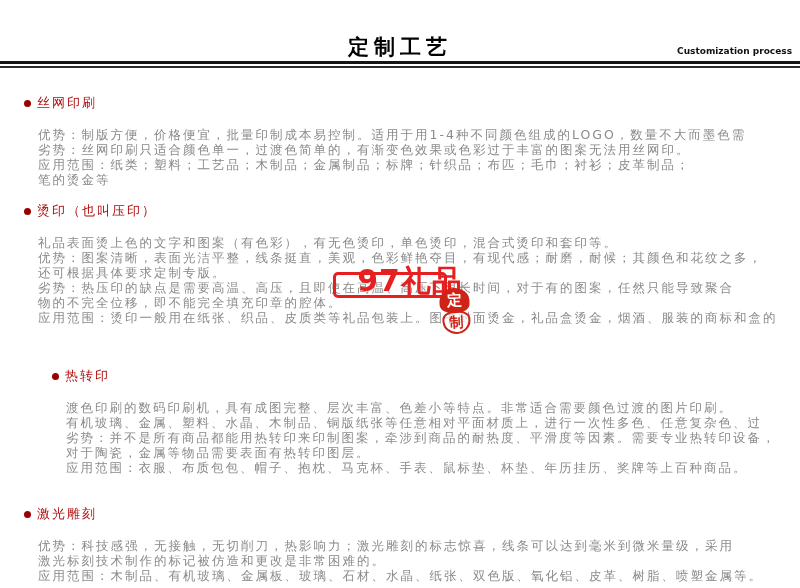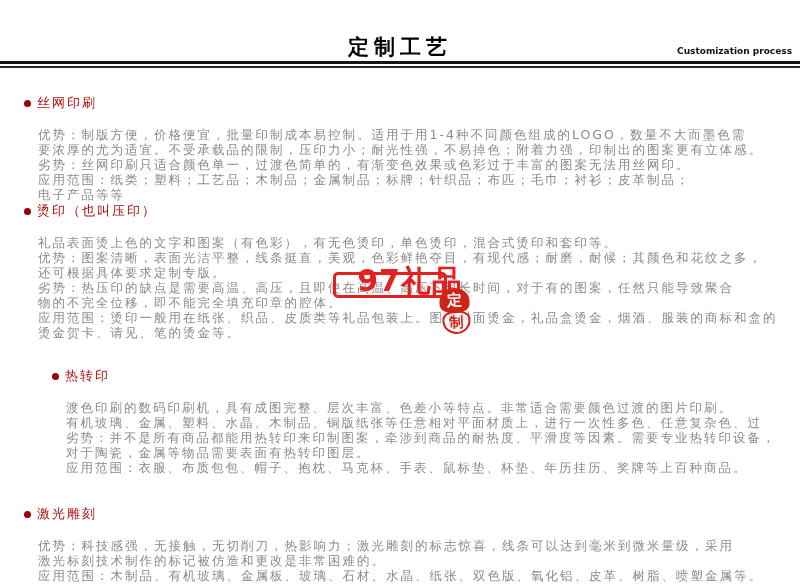--- a/index.html
+++ b/index.html
@@ -99,39 +99,37 @@
   <div class="doc-subtitle">Customization process</div>
   <div class="rule-thick"></div>
   <div class="rule-thin"></div>
 
   <div class="section" id="section-1">
     <div class="section-head">
       <span class="bullet"></span><span class="section-title">丝网印刷</span>
     </div>
     <div class="section-body">
       <div class="line">优势：制版方便，价格便宜，批量印制成本易控制。适用于用1-4种不同颜色组成的LOGO，数量不大而墨色需</div>
-      <div class="line">要浓厚的尤为适宜。不受承载品的限制，压印力小；耐光性强，不易掉色；附着力强，印制出的图案更有立体感。</div>
       <div class="line">劣势：丝网印刷只适合颜色单一，过渡色简单的，有渐变色效果或色彩过于丰富的图案无法用丝网印。</div>
       <div class="line">应用范围：纸类；塑料；工艺品；木制品；金属制品；标牌；针织品；布匹；毛巾；衬衫；皮革制品；</div>
-      <div class="line">电子产品等等</div>
+      <div class="line">笔的烫金等</div>
     </div>
   </div>
 
   <div class="section" id="section-2">
     <div class="section-head">
       <span class="bullet"></span><span class="section-title">烫印（也叫压印）</span>
     </div>
     <div class="section-body">
       <div class="line">礼品表面烫上色的文字和图案（有色彩），有无色烫印，单色烫印，混合式烫印和套印等。</div>
       <div class="line">优势：图案清晰，表面光洁平整，线条挺直，美观，色彩鲜艳夺目，有现代感；耐磨，耐候；其颜色和花纹之多，</div>
       <div class="line">还可根据具体要求定制专版。</div>
       <div class="line">劣势：热压印的缺点是需要高温、高压，且即使在高温、高压下很长时间，对于有的图案，任然只能导致聚合</div>
       <div class="line">物的不完全位移，即不能完全填充印章的腔体。</div>
       <div class="line">应用范围：烫印一般用在纸张、织品、皮质类等礼品包装上。图书封面烫金，礼品盒烫金，烟酒、服装的商标和盒的</div>
-      <div class="line">烫金贺卡、请见、笔的烫金等。</div>
     </div>
   </div>
 
   <div class="section" id="section-3">
     <div class="section-head">
       <span class="bullet"></span><span class="section-title">热转印</span>
     </div>
     <div class="section-body">
       <div class="line">渡色印刷的数码印刷机，具有成图完整、层次丰富、色差小等特点。非常适合需要颜色过渡的图片印刷。</div>
       <div class="line">有机玻璃、金属、塑料、水晶、木制品、铜版纸张等任意相对平面材质上，进行一次性多色、任意复杂色、过</div>

